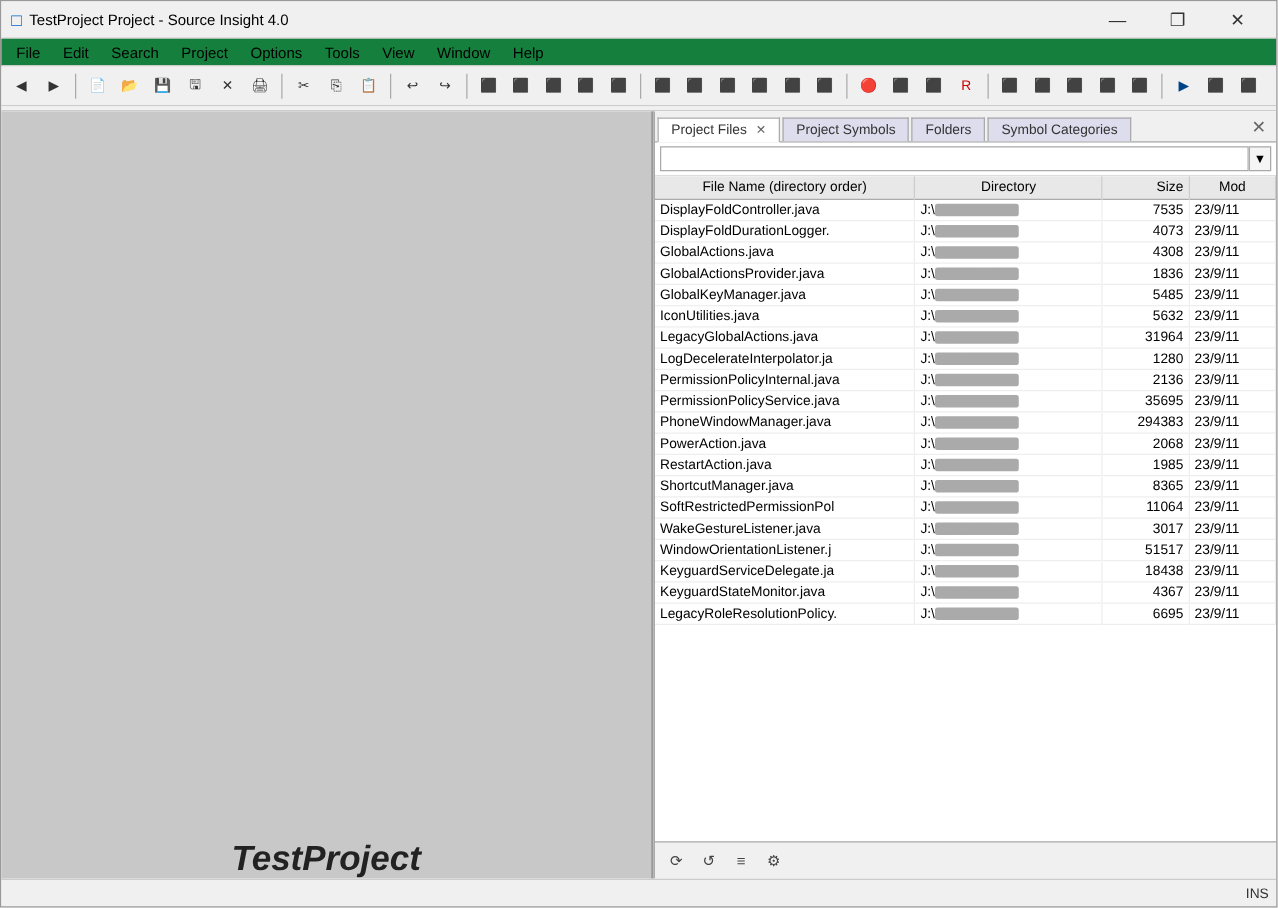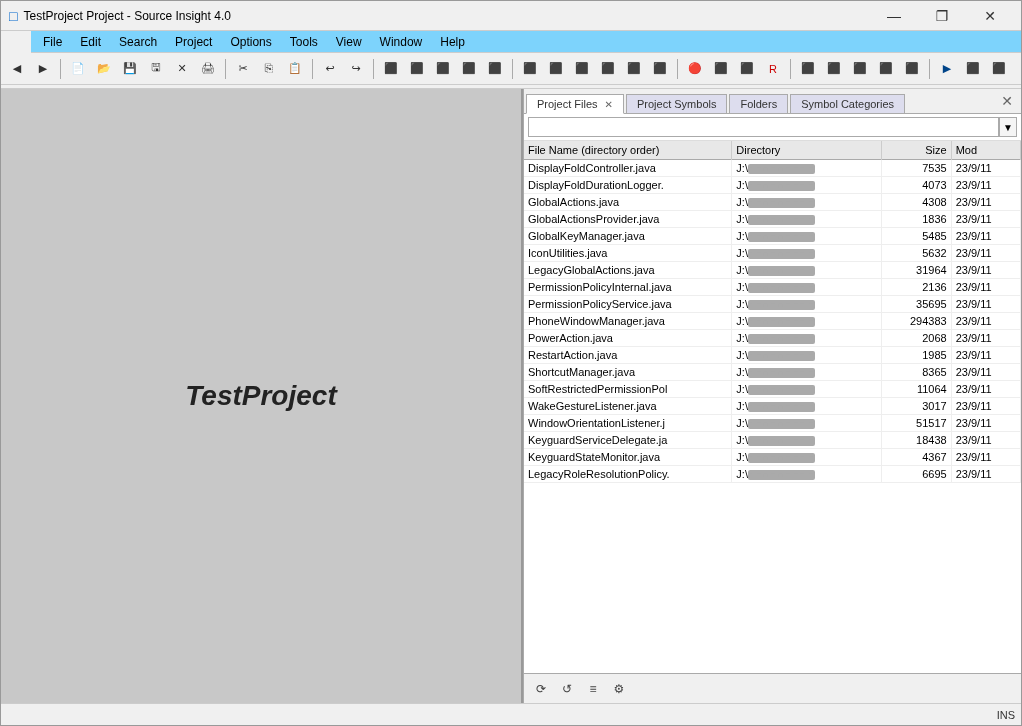--- a/index.html
+++ b/index.html
@@ -45,28 +45,27 @@
       cursor: pointer;
       font-size: 14px;
       color: #333;
       display: flex;
       align-items: center;
       justify-content: center;
     }
 
     
     #menu-bar {
-      background: #7dd3fc;
+      background: #15803d;
       height: 22px;
       display: flex;
       align-items: center;
       padding: 0 4px;
       border-bottom: 1px solid #ccc;
       gap: 2px;
-      margin-left: 30px;
     }
     .menu-item {
       padding: 2px 8px;
       cursor: pointer;
       font-size: 12px;
       color: #000;
     }
 
     
     #toolbar {
@@ -102,21 +101,21 @@
       flex: 1;
       display: flex;
       overflow: hidden;
     }
 
     
     #left-panel {
       flex: 1;
       background: #c8c8c8;
       display: flex;
-      align-items: center;
+      align-items: flex-end;
       justify-content: center;
       border-right: 2px solid #999;
     }
     #project-title {
       font-size: 28px;
       font-weight: bold;
       font-style: italic;
       color: #222;
     }
 
@@ -196,21 +195,21 @@
       width: 100%;
       border-collapse: collapse;
       font-size: 11px;
     }
     thead tr {
       background: #e8e8e8;
       border-bottom: 1px solid #aaa;
     }
     thead th {
       padding: 3px 4px;
-      text-align: left;
+      text-align: center;
       border-right: 1px solid #ccc;
       font-weight: normal;
       white-space: nowrap;
       cursor: pointer;
       user-select: none;
     }
     tbody tr {
       border-bottom: 1px solid #eee;
     }
     tbody td {
@@ -429,20 +428,26 @@
               <td class="col-size">5632</td>
               <td class="col-mod">23/9/11</td>
             </tr>
             <tr>
               <td class="col-filename">LegacyGlobalActions.java</td>
               <td class="col-dir">J:\<span style="background:#aaa; color:#aaa; border-radius:2px; font-size:9px; letter-spacing:2px;">■■■■■■■■■</span></td>
               <td class="col-size">31964</td>
               <td class="col-mod">23/9/11</td>
             </tr>
             <tr>
+              <td class="col-filename">LogDecelerateInterpolator.ja</td>
+              <td class="col-dir">J:\<span style="background:#aaa; color:#aaa; border-radius:2px; font-size:9px; letter-spacing:2px;">■■■■■■■■■</span></td>
+              <td class="col-size">1280</td>
+              <td class="col-mod">23/9/11</td>
+            </tr>
+            <tr>
               <td class="col-filename">PermissionPolicyInternal.java</td>
               <td class="col-dir">J:\<span style="background:#aaa; color:#aaa; border-radius:2px; font-size:9px; letter-spacing:2px;">■■■■■■■■■</span></td>
               <td class="col-size">2136</td>
               <td class="col-mod">23/9/11</td>
             </tr>
             <tr>
               <td class="col-filename">PermissionPolicyService.java</td>
               <td class="col-dir">J:\<span style="background:#aaa; color:#aaa; border-radius:2px; font-size:9px; letter-spacing:2px;">■■■■■■■■■</span></td>
               <td class="col-size">35695</td>
               <td class="col-mod">23/9/11</td>

